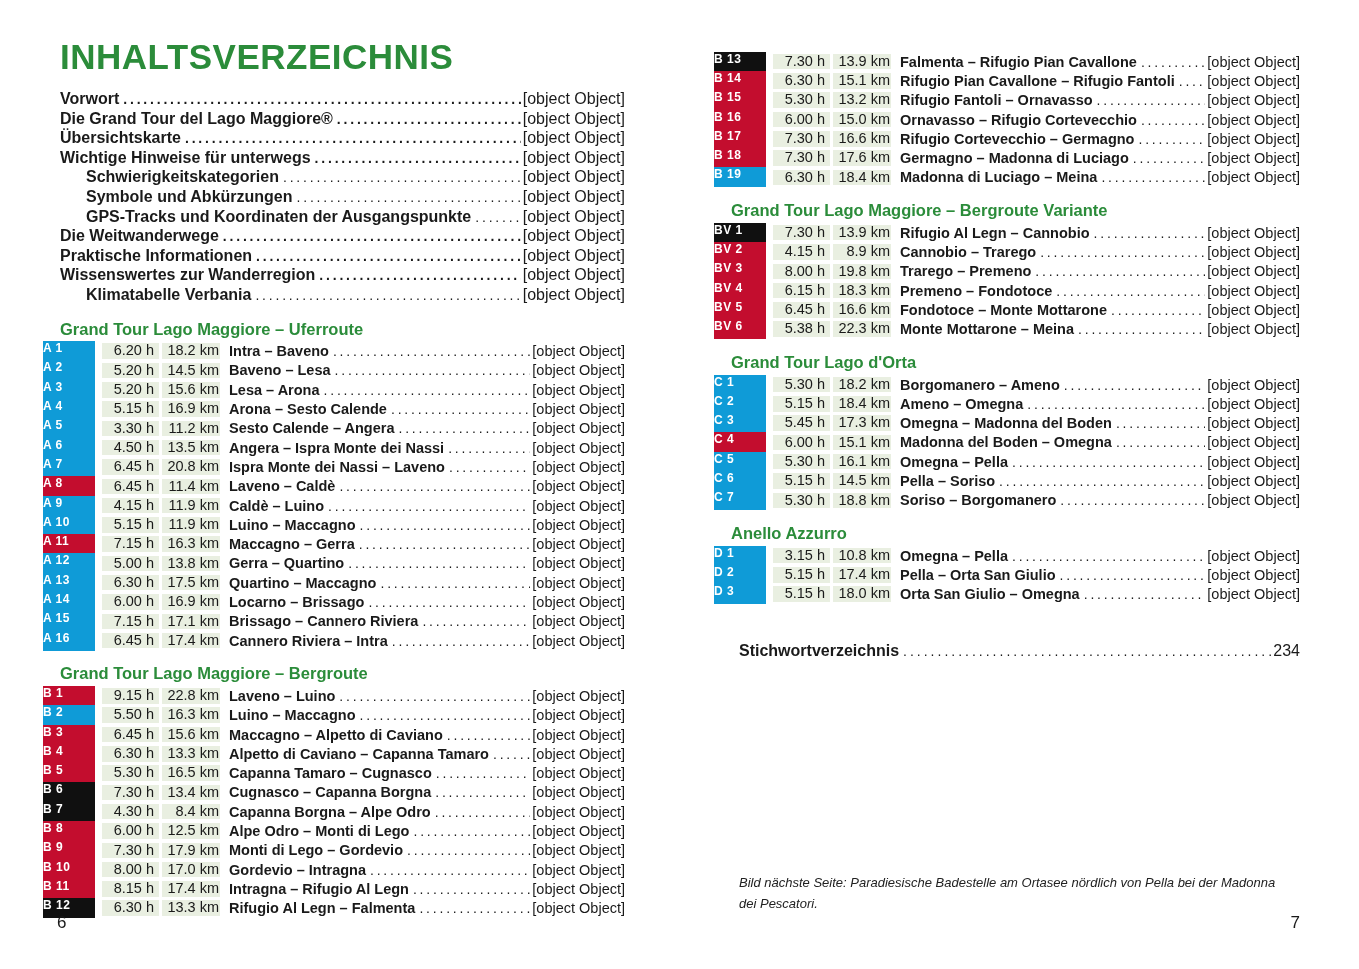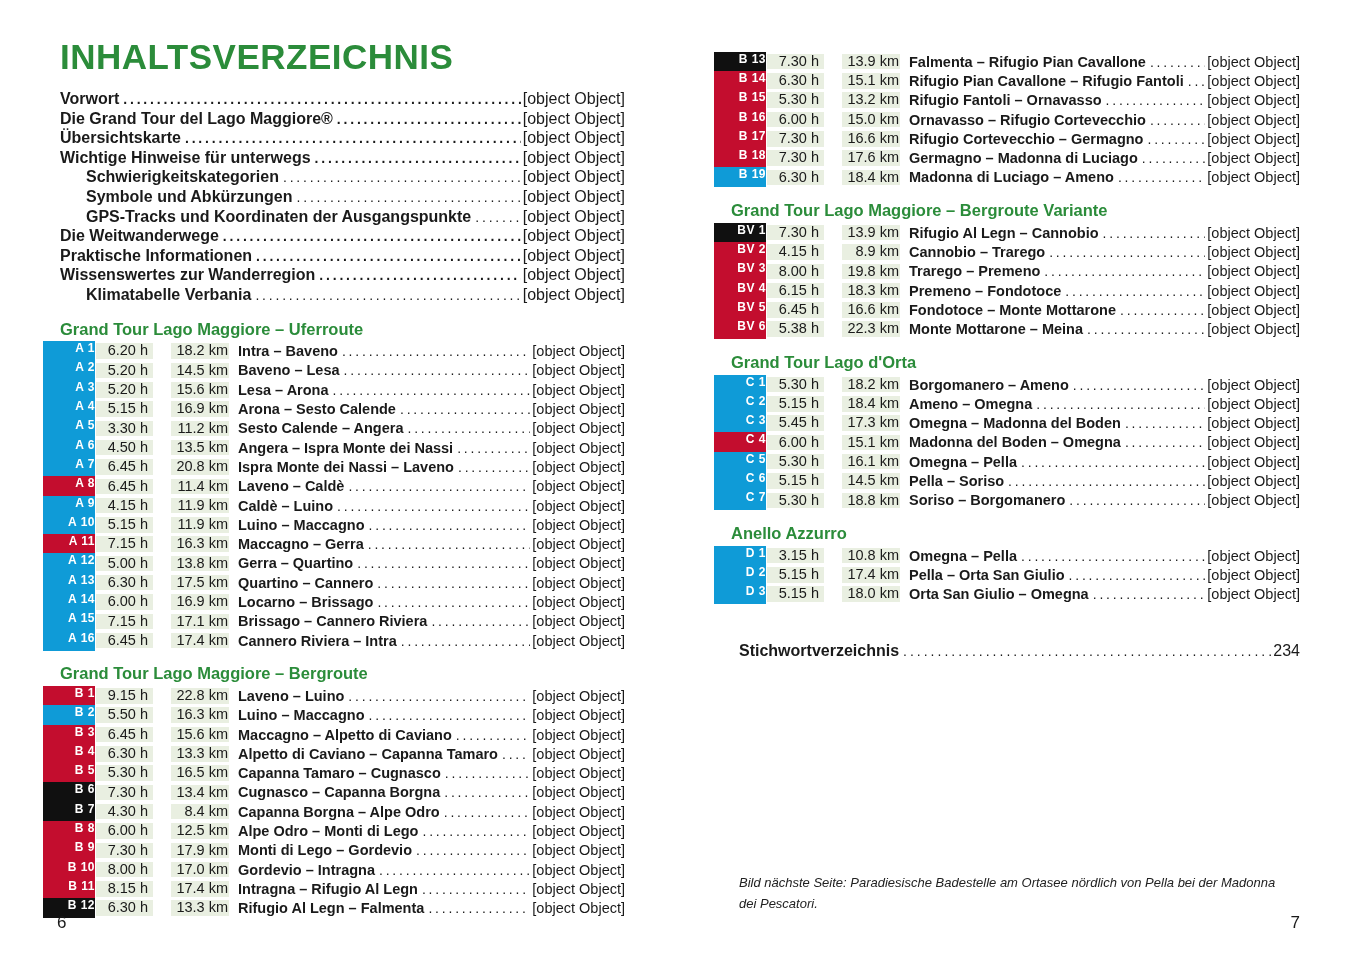--- a/index.html
+++ b/index.html
@@ -28,27 +28,27 @@
   .fm-row .pg{font-weight:normal;}
   .section-title{
     margin:13px 0 3px 17px;font-size:16.5px;font-weight:bold;color:var(--green);
     height:20px;line-height:20px;white-space:nowrap;
   }
   .col-right .section-title{}
   .spacer-top{height:12px;}
   .row{display:flex;align-items:center;height:19.3px;font-size:14.5px;}
   .badge{
     flex:0 0 52px;height:20px;color:#fff;font-weight:bold;font-size:12px;
-    line-height:15.5px;text-align:right;letter-spacing:.5px;margin-right:1px;
+    line-height:15.5px;text-align:left;letter-spacing:.5px;margin-right:7px;
   }
   .badge[data-color="blue"]{background:var(--blue);}
   .badge[data-color="red"]{background:var(--red);}
   .badge[data-color="black"]{background:var(--black);}
   .cell{background:var(--cellbg);height:15.5px;line-height:15.5px;text-align:right;white-space:nowrap;}
-  .cell.time{flex:0 0 52px;padding-right:5px;margin-right:18px;}
+  .cell.time{flex:0 0 52px;padding-right:5px;margin-right:3px;}
   .cell.dist{flex:0 0 57px;padding-right:1px;margin-right:9px;}
   .name{font-weight:bold;white-space:nowrap;}
   .dots{
     flex:1 1 auto;overflow:hidden;white-space:nowrap;margin:0 2px 0 4px;
     letter-spacing:2.8px;font-size:14px;color:var(--ink);
   }
   .dots::after{content:"...................................................................................................................................";}
   .pg{text-align:right;white-space:nowrap;}
   .index-row{
     display:flex;align-items:baseline;margin:18px 0 0 25px;font-size:16px;
@@ -248,21 +248,21 @@
           <span class="cell dist">13.8 km</span>
           <span class="name">Gerra – Quartino</span>
           <span class="dots"></span>
           <span class="pg">[object Object]</span>
         </div>
 
         <div class="row">
           <span class="badge" data-color="blue">A 13</span>
           <span class="cell time">6.30 h</span>
           <span class="cell dist">17.5 km</span>
-          <span class="name">Quartino – Cannero</span>
+          <span class="name">Quartino – Maccagno</span>
           <span class="dots"></span>
           <span class="pg">[object Object]</span>
         </div>
 
         <div class="row">
           <span class="badge" data-color="blue">A 14</span>
           <span class="cell time">6.00 h</span>
           <span class="cell dist">16.9 km</span>
           <span class="name">Locarno – Brissago</span>
           <span class="dots"></span>
@@ -457,21 +457,21 @@
           <span class="cell dist">17.6 km</span>
           <span class="name">Germagno – Madonna di Luciago</span>
           <span class="dots"></span>
           <span class="pg">[object Object]</span>
         </div>
 
         <div class="row">
           <span class="badge" data-color="blue">B 19</span>
           <span class="cell time">6.30 h</span>
           <span class="cell dist">18.4 km</span>
-          <span class="name">Madonna di Luciago – Ameno</span>
+          <span class="name">Madonna di Luciago – Meina</span>
           <span class="dots"></span>
           <span class="pg">[object Object]</span>
         </div>
       </div>
 
     <h2 class="section-title">Grand Tour Lago Maggiore – Bergroute Variante</h2>
     <div>
 
         <div class="row">
           <span class="badge" data-color="black">BV 1</span>

